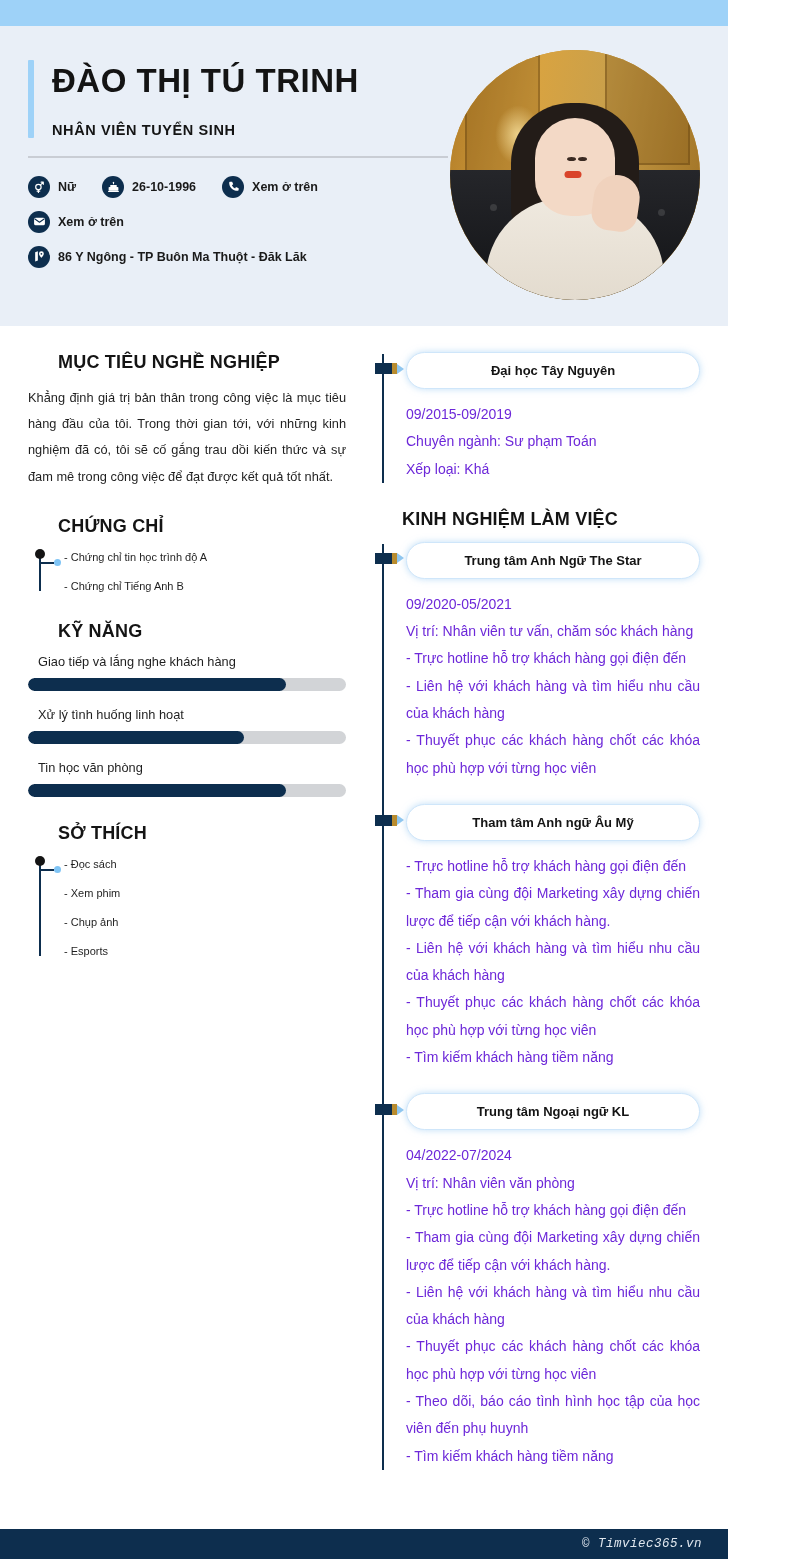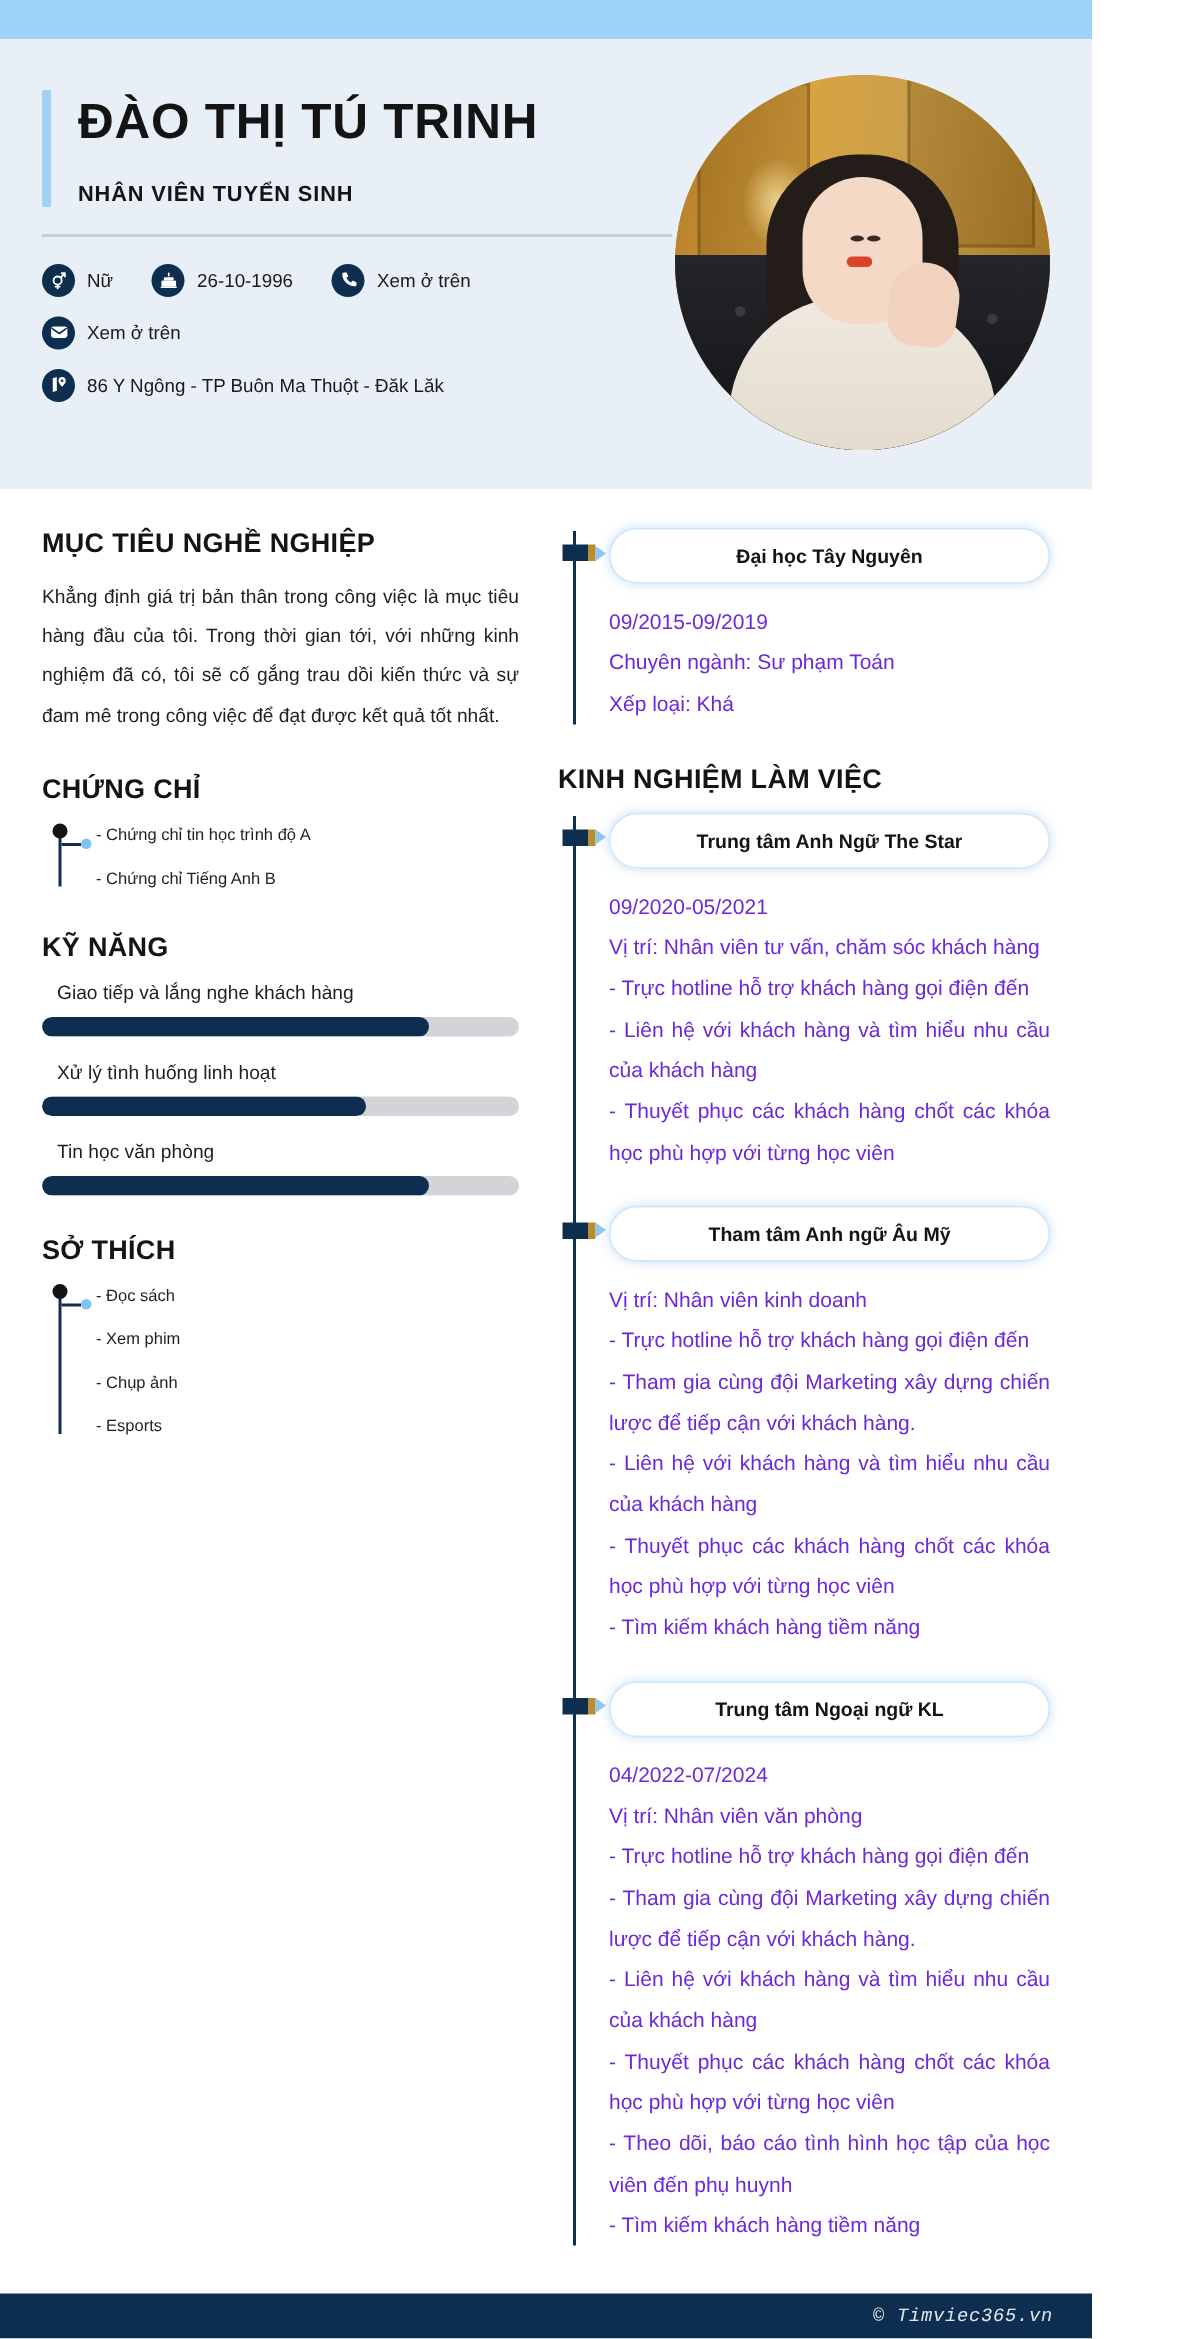--- a/index.html
+++ b/index.html
@@ -85,20 +85,21 @@
 
   .contact-list {
     margin-top: 18px;
   }
 
   .contact-row {
     display: flex;
     align-items: center;
     flex-wrap: wrap;
     margin-bottom: 13px;
+    font-weight: bold;
   }
 
   .contact-item {
     display: flex;
     align-items: center;
     gap: 8px;
     margin-right: 26px;
   }
 
   .c-icon {
@@ -202,20 +203,21 @@
 
   .col-left  { width: 318px; flex: none; }
   .col-right { flex: 1; min-width: 0; }
 
   .sec-title {
     font-size: 18px;
     font-weight: bold;
     letter-spacing: 0.2px;
     color: #141414;
     margin-bottom: 12px;
+    margin-left: 30px;
   }
   .sec-title.right { font-size: 18px; }
 
   .section { margin-bottom: 26px; }
 
   .objective {
     font-size: 12.8px;
     line-height: 2.05;
     color: #1f1f1f;
     text-align: justify;
@@ -551,21 +553,20 @@
             <div class="entry-line just">- Thuyết phục các khách hàng chốt các khóa học phù hợp với từng học viên</div>
           </div>
 
           <div class="entry">
             <div class="pencil">
               <span class="body"></span>
               <span class="ferrule"></span>
               <span class="tip"></span>
             </div>
             <div class="pill">Tham tâm Anh ngữ Âu Mỹ</div>
-            <div class="entry-line">Vị trí: Nhân viên kinh doanh</div>
             <div class="entry-line">- Trực hotline hỗ trợ khách hàng gọi điện đến</div>
             <div class="entry-line just">- Tham gia cùng đội Marketing xây dựng chiến lược để tiếp cận với khách hàng.</div>
             <div class="entry-line just">- Liên hệ với khách hàng và tìm hiểu nhu cầu của khách hàng</div>
             <div class="entry-line just">- Thuyết phục các khách hàng chốt các khóa học phù hợp với từng học viên</div>
             <div class="entry-line">- Tìm kiếm khách hàng tiềm năng</div>
           </div>
 
           <div class="entry">
             <div class="pencil">
               <span class="body"></span>

